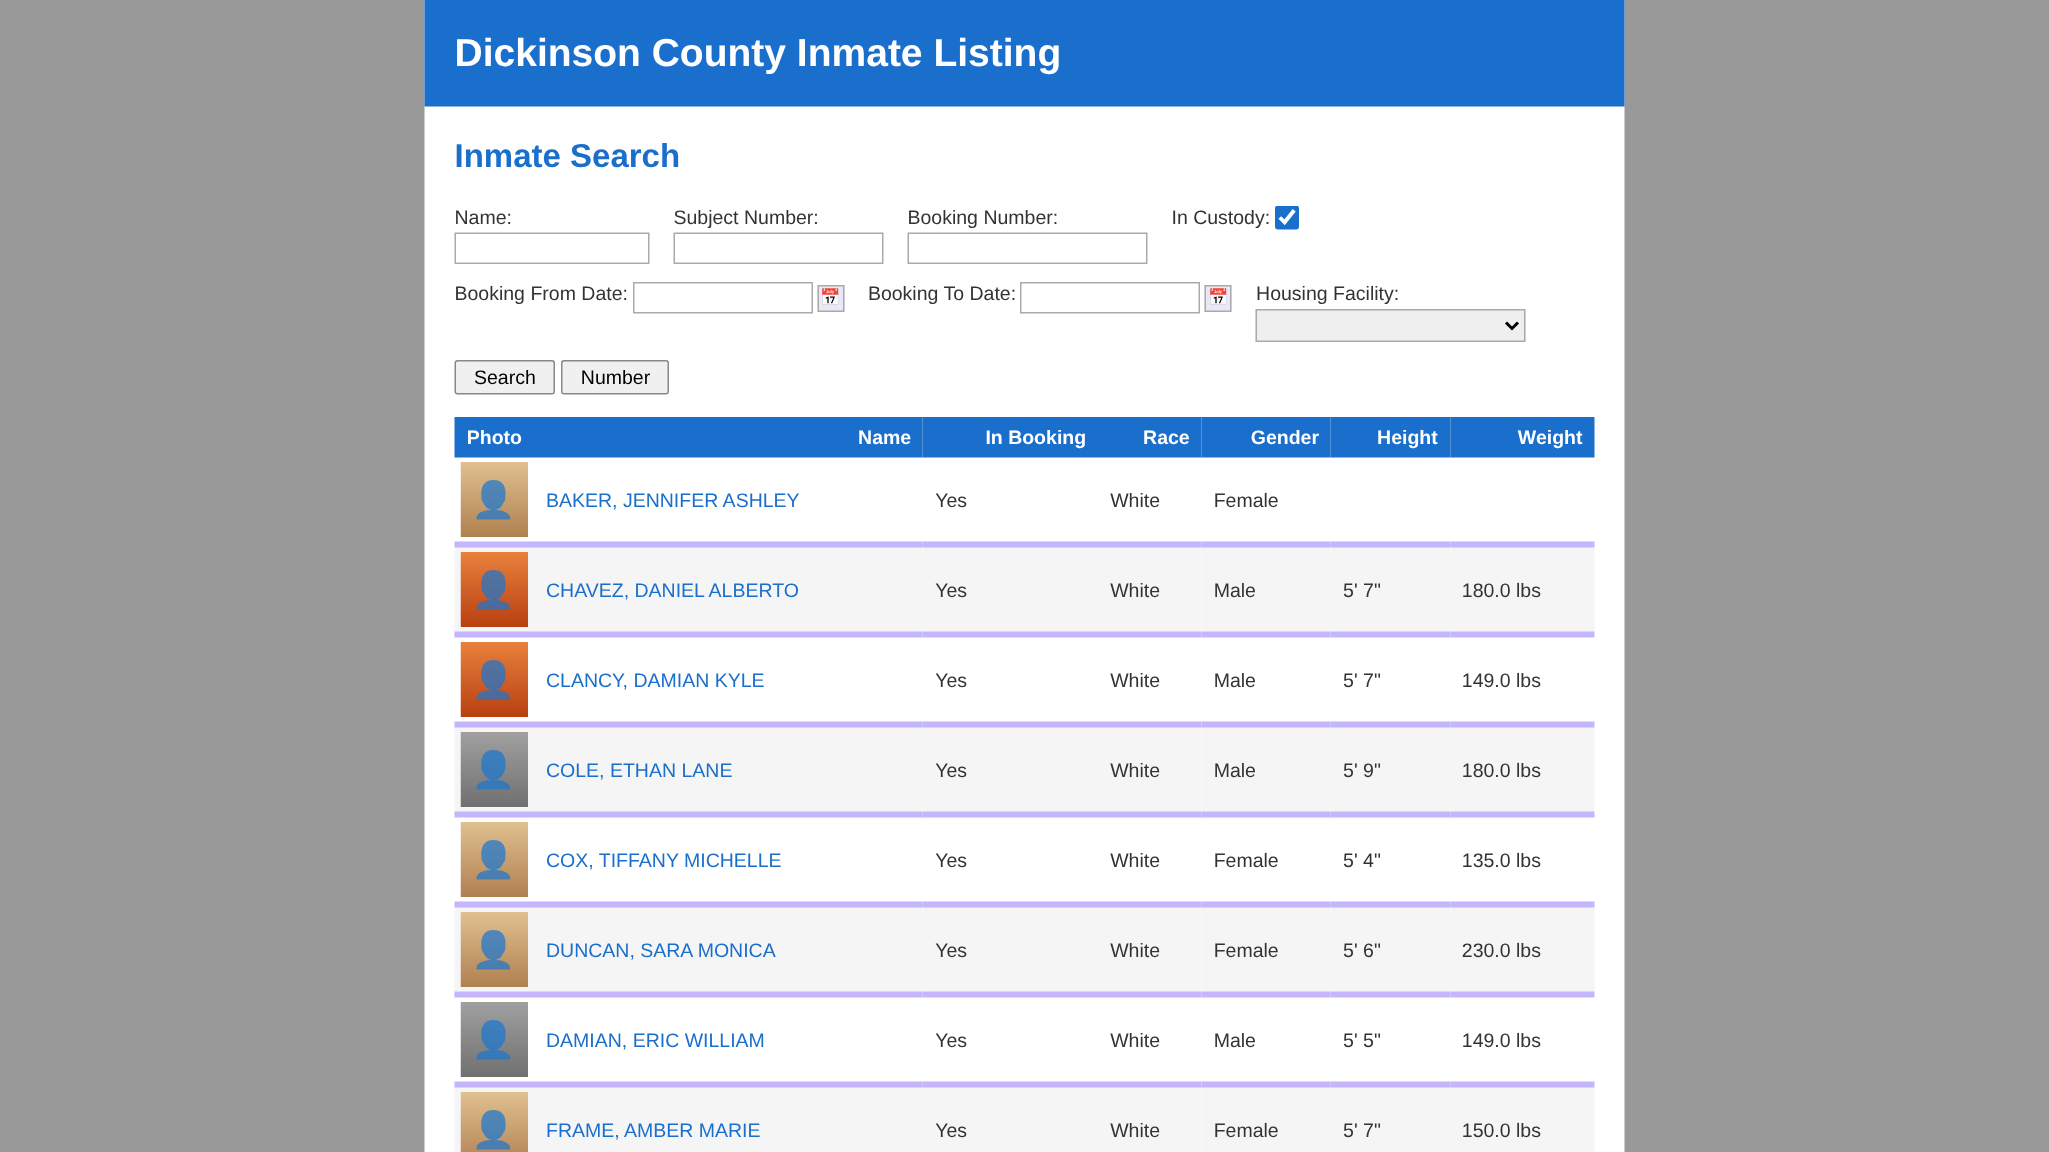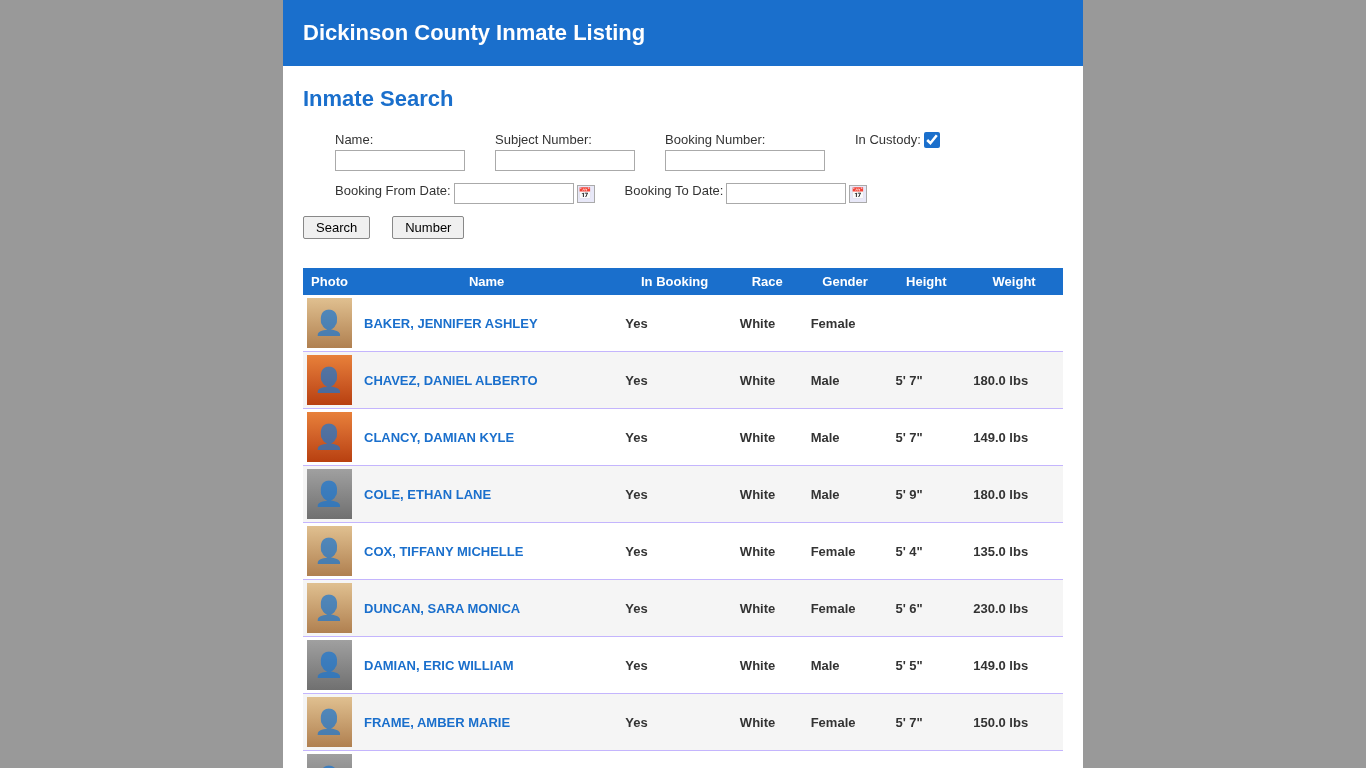--- a/index.html
+++ b/index.html
@@ -14,42 +14,41 @@
       margin: 0 auto;
       background: #fff;
       min-height: 768px;
     }
     .header {
       background: #1a6fcc;
       padding: 20px 20px 20px 20px;
     }
     .header h1 {
       color: #fff;
-      font-size: 22px;
+      font-size: 26px;
       font-weight: bold;
     }
     .content {
       padding: 20px 20px;
     }
     .section-title {
       color: #1a6fcc;
       font-size: 22px;
       font-weight: bold;
       margin-bottom: 20px;
     }
     .search-form {
       margin-bottom: 15px;
     }
     .form-row {
       display: flex;
       align-items: flex-start;
-      gap: 30px;
+      gap: 16px;
       margin-bottom: 12px;
       flex-wrap: wrap;
-      margin-left: 32px;
     }
     .form-group {
       display: flex;
       flex-direction: column;
       gap: 3px;
     }
     .form-group label {
       font-size: 13px;
       color: #333;
     }
@@ -101,22 +100,22 @@
     }
     .form-group.facility-field select {
       width: 180px;
       border: 1px solid #aaa;
       padding: 2px 4px;
       font-size: 13px;
       height: 22px;
     }
     .button-row {
       display: flex;
-      gap: 22px;
-      margin-bottom: 29px;
+      gap: 4px;
+      margin-bottom: 15px;
     }
     .btn {
       padding: 3px 12px;
       font-size: 13px;
       border: 1px solid #888;
       background: #f0f0f0;
       cursor: pointer;
       border-radius: 2px;
     }
 
@@ -125,27 +124,26 @@
       width: 100%;
       border-collapse: collapse;
       font-size: 13px;
     }
     .inmate-table thead tr {
       background: #1a6fcc;
       color: #fff;
     }
     .inmate-table thead th {
       padding: 6px 8px;
-      text-align: center;
+      text-align: right;
       font-weight: bold;
       border: none;
     }
     .inmate-table tbody tr {
-      border-bottom: 1px solid #c4b5fd;
-      font-weight: bold;
+      border-bottom: 4px solid #c4b5fd;
     }
     .inmate-table tbody tr:nth-child(even) {
       background: #f5f5f5;
     }
     .inmate-table tbody td {
       padding: 4px 8px;
       vertical-align: middle;
     }
     .inmate-table tbody td.photo-cell {
       padding: 3px 4px;
@@ -219,20 +217,26 @@
             <input type="text" style="">
             <span class="cal-icon">📅</span>
           </div>
         </div>
         <div class="form-group date-field">
           <label>Booking To Date:</label>
           <div class="date-input-wrap">
             <input type="text" style="">
             <span class="cal-icon">📅</span>
           </div>
+        </div>
+        <div class="form-group facility-field">
+          <label>Housing Facility:</label>
+          <select>
+            <option value=""></option>
+          </select>
         </div>
       </div>
       <div class="button-row">
         <button class="btn">Search</button>
         <button class="btn">Number</button>
       </div>
     </div>
 
     <table class="inmate-table">
       <thead>

